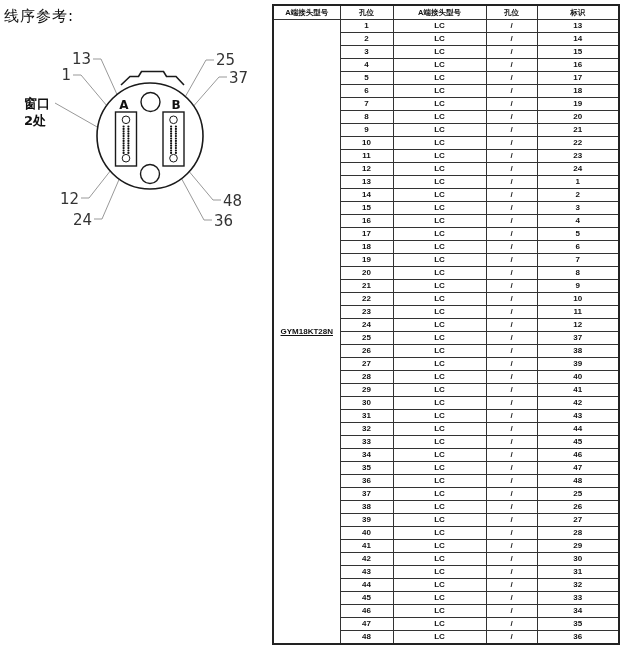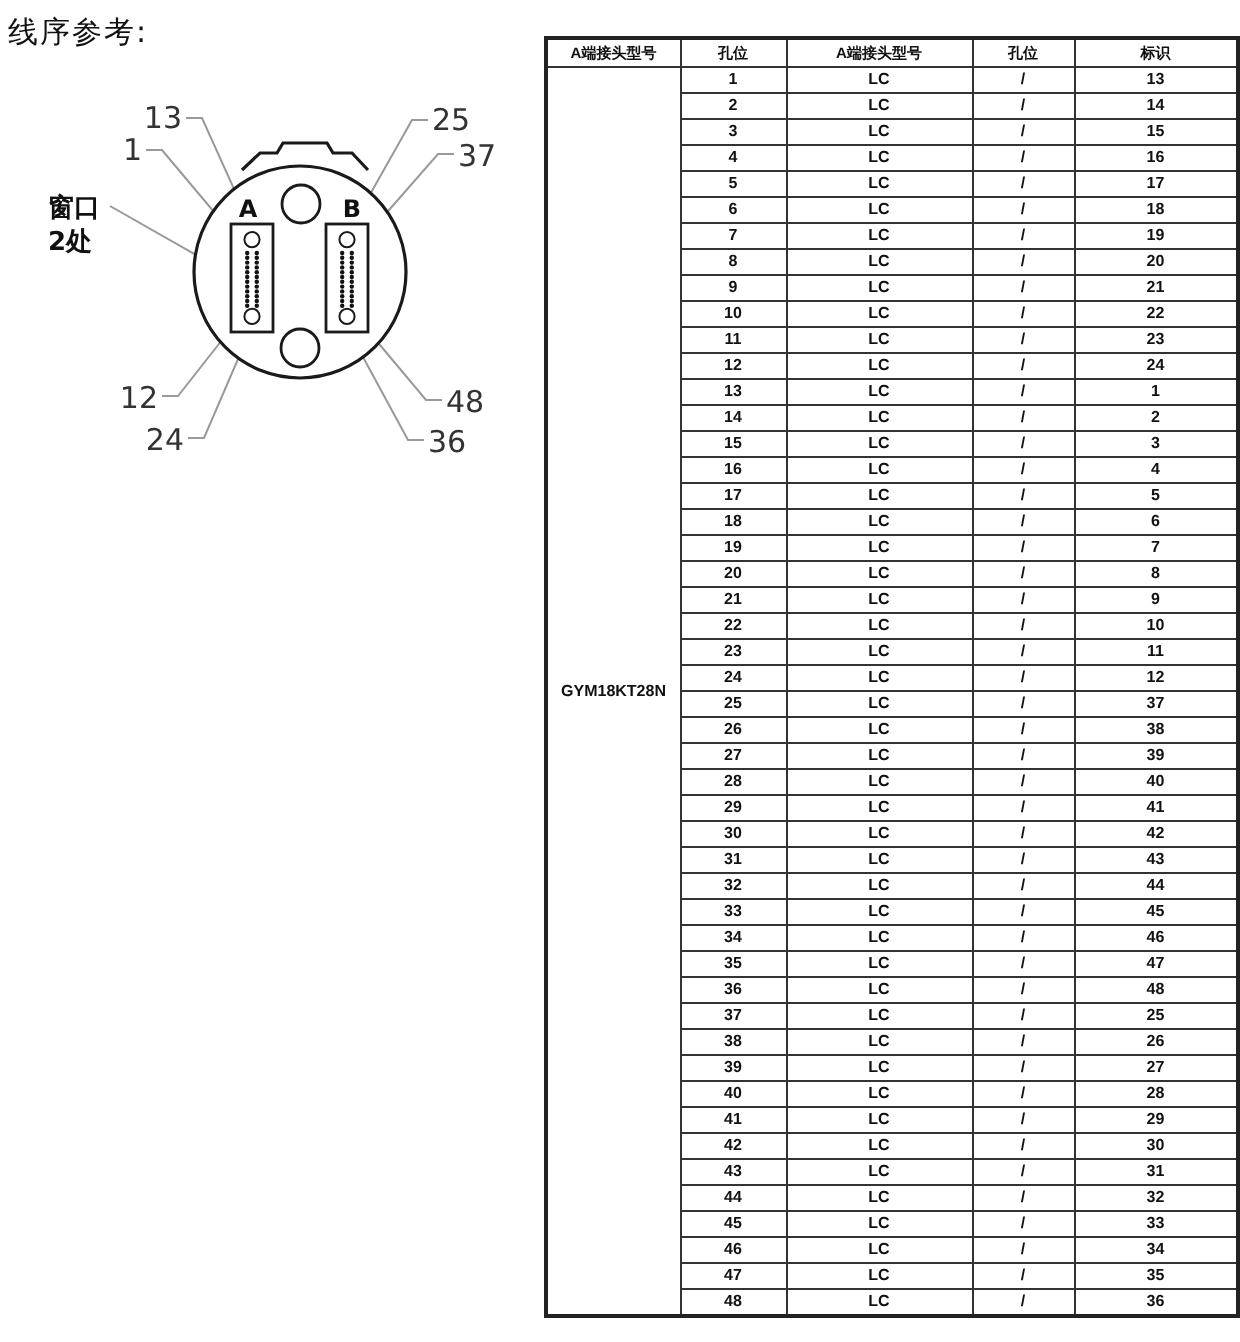--- a/index.html
+++ b/index.html
@@ -8,33 +8,33 @@
   .canvas {
     position:relative; width:620px; height:671px; background:var(--bg);
     font-family:"DejaVu Sans", sans-serif; overflow:hidden;padding-left:33px;
   }
   .page-title {
     position:absolute; left:4px; top:7px; font-size:15px; color:#111;
     letter-spacing:1px; font-family:"DejaVu Sans", sans-serif;
   }
   .diagram-svg { position:absolute; left:0; top:34px; }
 
-  .table-wrap { position:absolute; left:272px; top:18px; width:346px; }
+  .table-wrap { position:absolute; left:272px; top:4px; width:346px; }
   table.wire-table {
     border-collapse:collapse; width:346px; table-layout:fixed;
     font-family:"Liberation Sans", sans-serif; font-weight:bold;
     color:#111; border:2px solid #222;
   }
   table.wire-table th, table.wire-table td {
     border:1px solid #333; text-align:center; vertical-align:middle;
     padding:0; overflow:hidden; white-space:nowrap;
   }
   table.wire-table th { height:13px; font-size:7.5px; line-height:13px; }
   table.wire-table td { height:12px; font-size:8px; line-height:12px; }
-  td.amodel { font-size:8px; }
+  td.amodel { font-size:8px;text-decoration:underline; }
   text.callout { font-size:15px; fill:#333; font-family:"DejaVu Sans", sans-serif; }
   text.cjk-note { font-size:13px; font-weight:bold; fill:#111; }
   text.conn-letter { font-size:12px; font-weight:bold; fill:#111; }
 </style>
 </head>
 <body>
 
 <div class="canvas">
 
   <div class="page-title">线序参考:</div>

